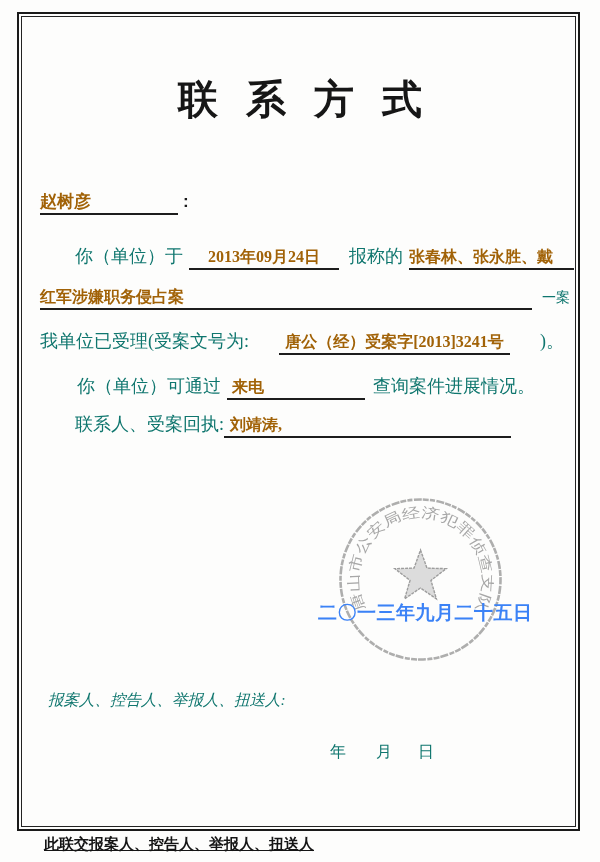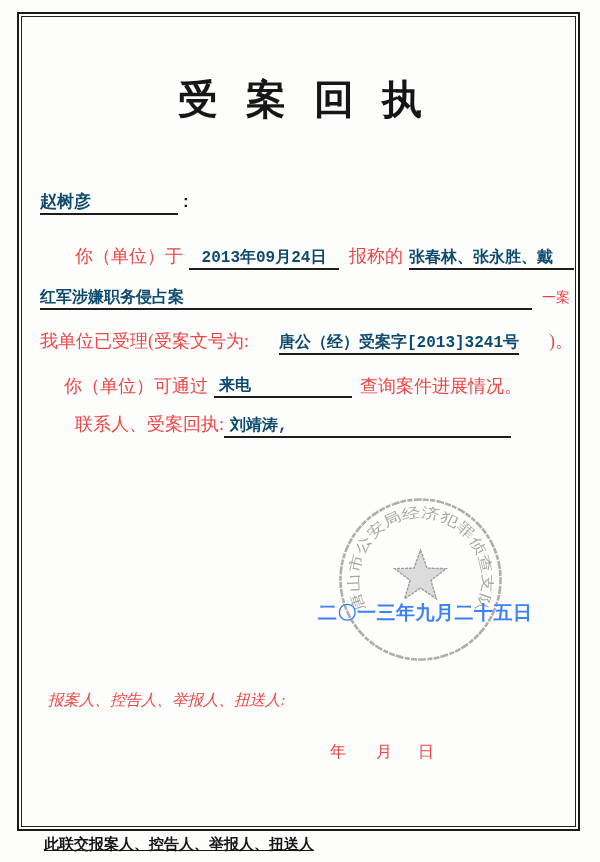--- a/index.html
+++ b/index.html
@@ -16,38 +16,38 @@
     border:2.5px solid #1a1a1a;
   }
   .frame-inner { position:absolute; inset:2px; border:1.5px solid #222; }
   .title {
     position:absolute; top:72px; left:0; width:100%;
     text-align:center; font-size:40px; font-weight:700;
     letter-spacing:28px; text-indent:28px; color:#161616;
     font-family:"Liberation Serif","DejaVu Serif",serif;
   }
   .line { position:absolute; display:flex; align-items:baseline; }
-  .serif { font-family:"Liberation Serif","DejaVu Serif",serif; font-size:18px; color:#ef4444; white-space:nowrap; }
-  .fill  { font-family:Liberation Mono, monospace; font-weight:700; font-size:16px; color:#0c4a6e; white-space:nowrap; }
+  .serif { font-family:"Liberation Serif","DejaVu Serif",serif; font-size:18px; color:#0f766e; white-space:nowrap; }
+  .fill  { font-family:Liberation Serif, serif; font-weight:700; font-size:16px; color:#a16207; white-space:nowrap; }
   .ul { border-bottom:2px solid #1d1d1d; display:inline-block; }
   .ctr { text-align:center; }
   .lft { text-align:left; }
   .l-addr { top:190px; left:40px; }
   .l-addr .ul { width:138px; }
   .l-addr .colon { font-family:"Liberation Sans","DejaVu Sans",sans-serif; font-weight:700; font-size:17px; margin-left:5px; }
   .l2 { top:244px; left:75px; right:26px; }
   .l2 .ul1 { width:150px; margin-left:6px; }
   .l2 .mid { margin:0 6px 0 10px; }
   .l2 .ul2 { flex:1; }
   .l3 { top:287px; left:40px; right:30px; }
   .l3 .ul  { flex:1; }
   .l3 .suffix { font-size:14px; margin-left:10px; }
   .l4 { top:329px; left:40px; right:36px;gap:24px; }
   .l4 .ul { flex:1; margin:0 6px; }
-  .l5 { top:374px; left:64px; right:28px;align-items:flex-end; }
+  .l5 { top:374px; left:77px; right:28px; }
   .l5 .ul { width:138px; margin-left:6px; padding-left:5px; margin-right:8px; }
   .l6 { top:412px; left:75px; }
   .l6 .ul { width:287px; margin-left:0; padding-left:6px; }
   .stamp { position:absolute; left:333px; top:492px; width:175px; height:175px; z-index:1; opacity:.85; }
   .stamp-date {
     position:absolute; left:318px; top:600px; width:210px; z-index:2;
     font-family:"Liberation Sans","DejaVu Sans",sans-serif;
     font-weight:700; font-size:19px; color:#3b82f6; letter-spacing:.5px; white-space:nowrap;
   }
   .l-sign { top:690px; left:48px; font-size:15.5px; }
@@ -62,21 +62,21 @@
 </style>
 </head>
 <body>
 
 <div class="page">
 
   <div class="frame">
     <div class="frame-inner"></div>
   </div>
 
-  <div class="title">受案回执</div>
+  <div class="title">联系方式</div>
 
   <div class="line l-addr">
     <span class="ul lft"><span class="fill" style="font-size:17px;">赵树彦</span></span>
       <span class="colon">:</span>
   </div>
 
   <div class="line l2">
     <span class="serif">你（单位）于</span>
     <span class="ul ul1 ctr"><span class="fill">2013年09月24日</span></span>
     <span class="serif mid">报称的</span>

